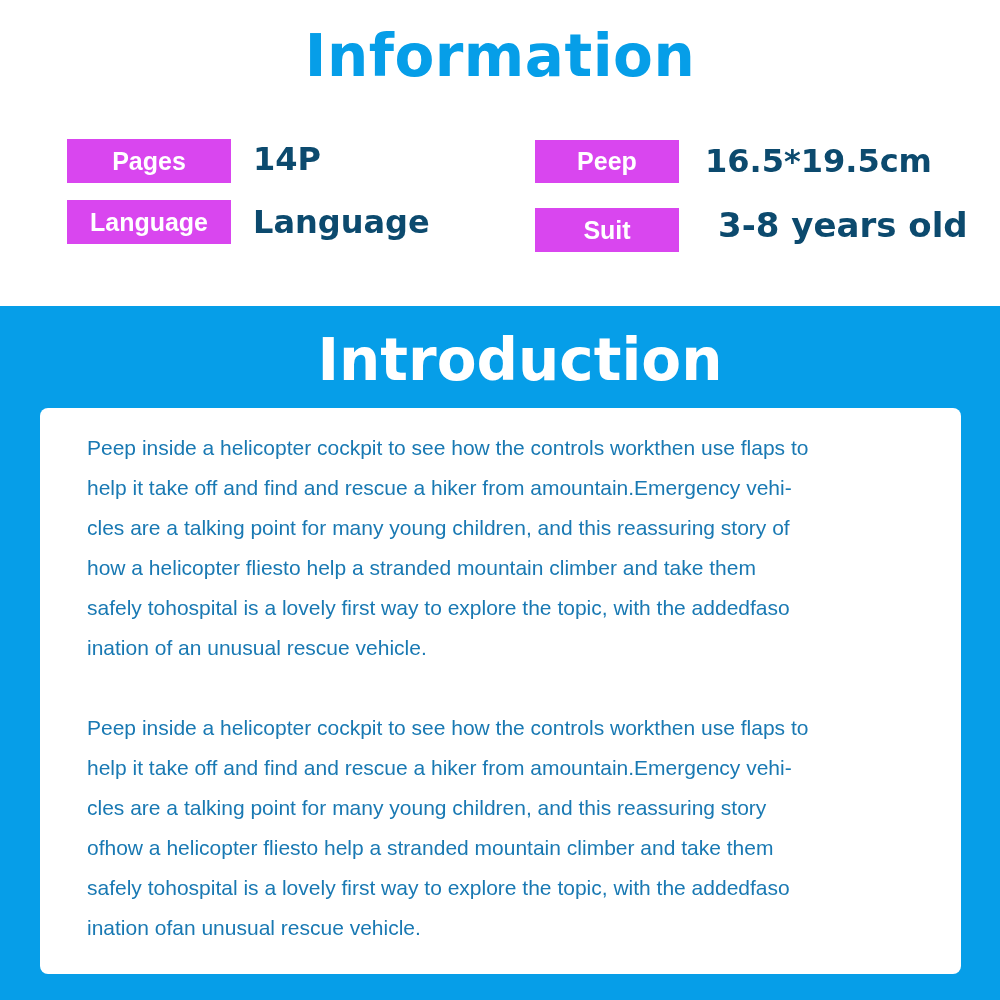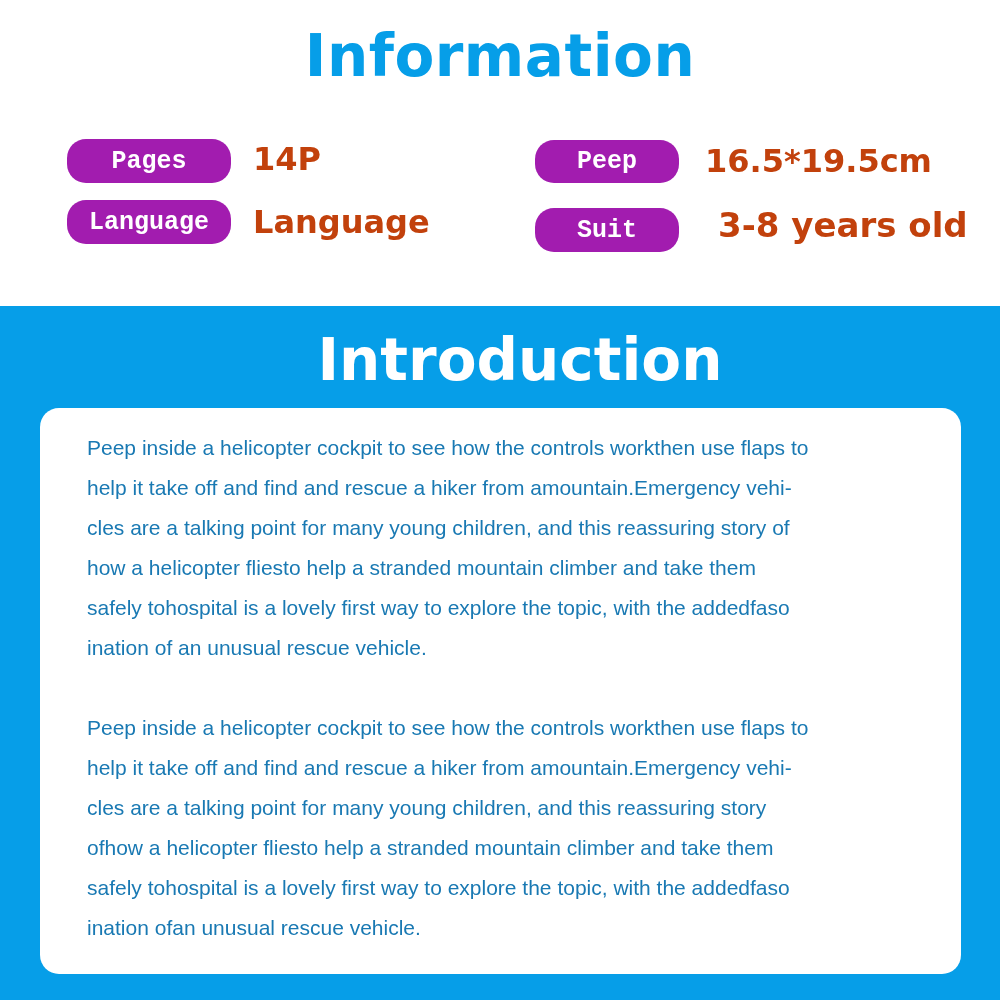--- a/index.html
+++ b/index.html
@@ -9,43 +9,43 @@
       font-family: "Liberation Sans", "DejaVu Sans", sans-serif;
       position: relative;
     }
     .info-section { position: absolute; left: 0; top: 0; width: 1000px; height: 306px; background: #ffffff; }
     .info-title {
       position: absolute; left: 0; top: 22px; width: 1000px; text-align: center;
       font-size: 58px; font-weight: bold; color: #069ee8; letter-spacing: 0.5px;
       font-family: "DejaVu Sans", sans-serif;
     }
     .label-box {
-      position: absolute; background: #a21caf; color: #ffffff;
+      position: absolute; background: #d946ef; color: #ffffff;
       font-weight: bold; font-size: 25px; text-align: center;
-      font-family: Liberation Mono, monospace;
-      display: flex; align-items: center; justify-content: center; border-radius: 19px;
+      font-family: Liberation Sans, sans-serif;
+      display: flex; align-items: center; justify-content: center;
     }
     .value-text {
-      position: absolute; color: #c2410c; font-weight: bold;
+      position: absolute; color: #0c4a6e; font-weight: bold;
       font-size: 32px; font-family: "DejaVu Sans", sans-serif;
       white-space: nowrap;
     }
     .intro-section {
       position: absolute; left: 0; top: 306px; width: 1000px; height: 694px;
       background: #069ee8;
     }
     .intro-title {
       position: absolute; left: 0; top: 20px; width: 1000px; text-align: center;
       font-size: 58px; font-weight: bold; color: #ffffff;
       font-family: "DejaVu Sans", sans-serif;
       padding-left: 20px;
     }
     .intro-card {
       position: absolute; left: 40px; top: 102px; width: 921px; height: 566px;
-      background: #ffffff; border-radius: 19px;
+      background: #ffffff; border-radius: 8px;
     }
     .intro-para {
       position: absolute; left: 47px; width: 830px;
       color: #1979b3; font-size: 21px; line-height: 40px;
       font-family: "Liberation Sans", sans-serif;
       margin: 0;
     }
     .line { display: block; white-space: nowrap; }
   </style>
 </head>

